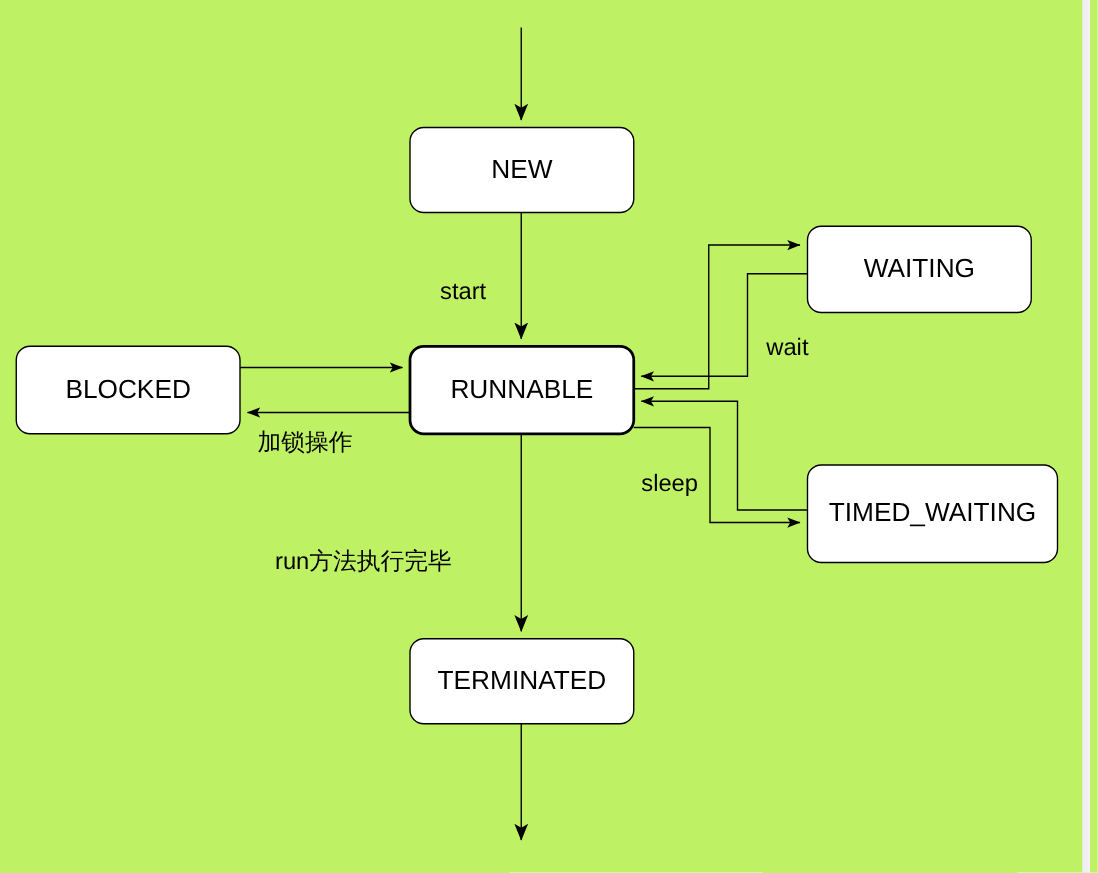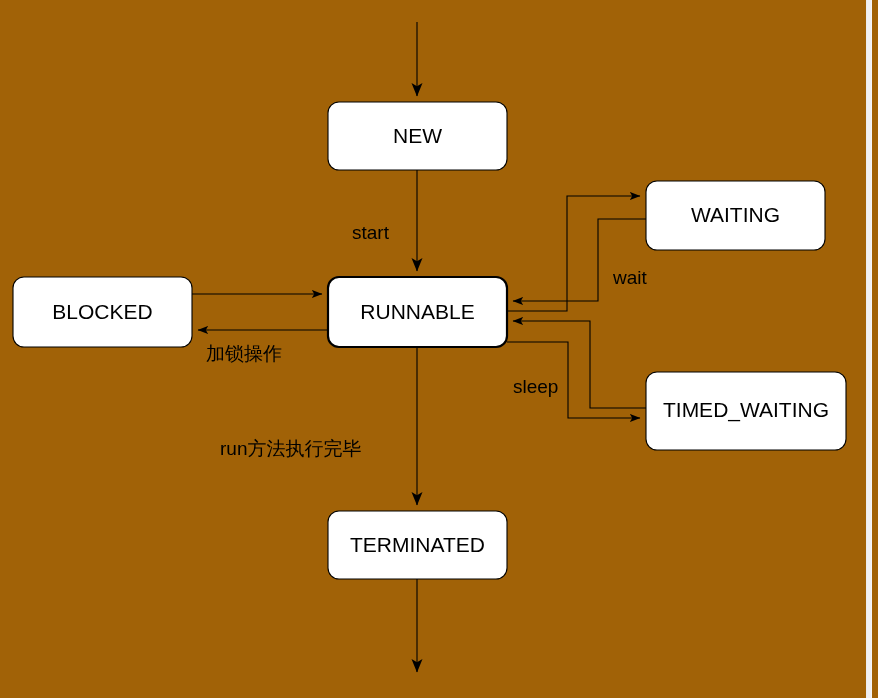--- a/index.html
+++ b/index.html
@@ -13,21 +13,21 @@
     height: 698px;
     font-family: "Liberation Sans", "DejaVu Sans", sans-serif;
     overflow: hidden;
     position: relative;
   }
   #diagram-root {
     position: absolute;
     left: 0; top: 0;
     width: 878px;
     height: 698px;
-    background: #a16207;
+    background: #bef264;
   }
   .page-edge {
     position: absolute;
     top: 0;
     left: 866px;
     width: 4px;
     height: 698px;
     background: #f0f0f2;
     border-left: 1px solid #ececef;
     border-right: 1px solid #f6f6f8;

